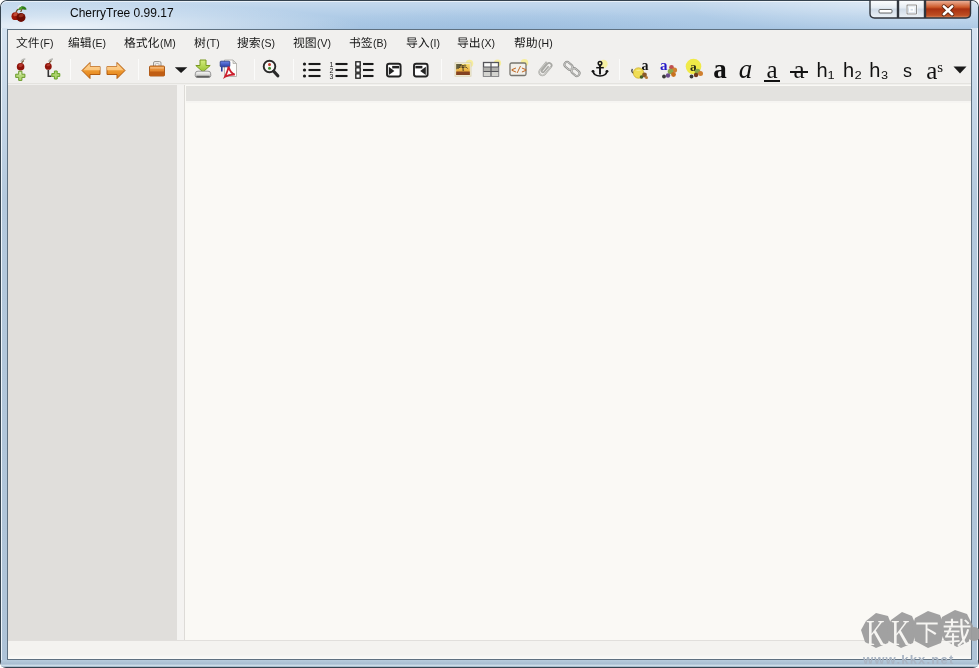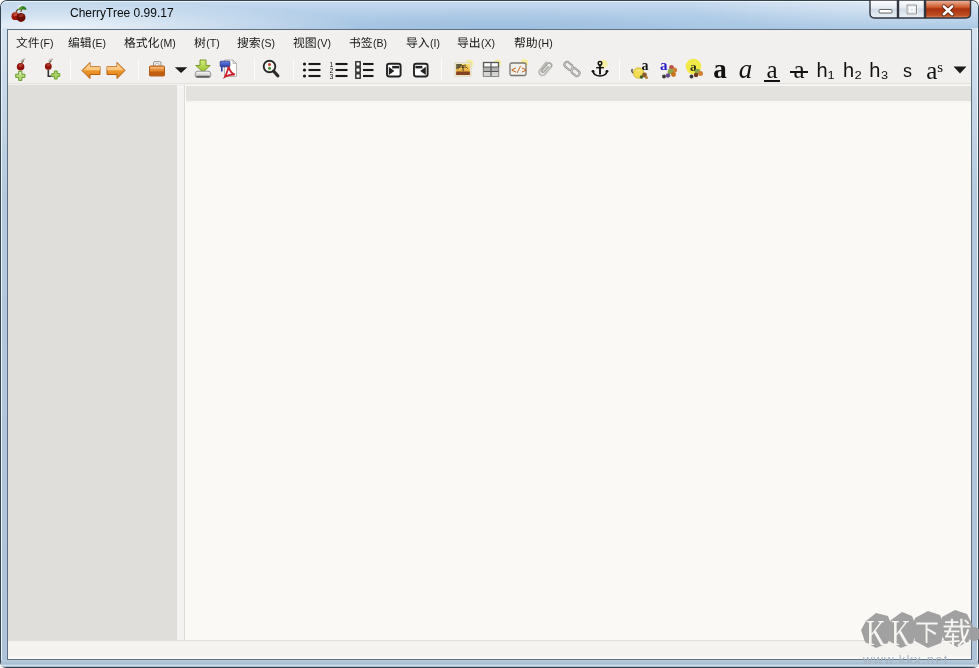--- a/index.html
+++ b/index.html
@@ -34,21 +34,21 @@
 .tbi { position:absolute; }
 .tbt { position:absolute; color:#111; }
 
 #tree { position:absolute; left:0; top:55px; width:169px; height:555px; background:#e0dedb; }
 #split { position:absolute; left:169px; top:55px; width:7px; height:555px; background:#f4f3f1; }
 #editor { position:absolute; left:176px; top:55px; width:787px; height:555px; background:#faf9f5; border-left:1px solid #dddbd7; }
 #nodehdr { position:absolute; left:1px; top:1px; width:785px; height:17px; background:#e3e2df; border-bottom:2px solid #f6f5f2; }
 #status { position:absolute; left:0; top:610px; width:963px; height:19px; background:linear-gradient(#f4f3f0 75%, #fbfbf9); border-top:1px solid #e1dfdc; }
 
 #wm { position:absolute; left:0; top:0; width:979px; height:668px; pointer-events:none; }
-#wmurl { position:absolute; left:863px; top:652px; width:100px; font-size:13px; font-weight:normal; color:#aab5c3; letter-spacing:1.2px; }
+#wmurl { position:absolute; left:863px; top:652px; width:100px; font-size:13px; font-weight:bold; color:#aab5c3; letter-spacing:1.2px; }
 </style></head><body>
 <div id="win">
   <div id="tbar"></div>
     <div id="frame-side-l"></div>
     <div id="frame-side-r"></div>
     <div id="frame-bot"></div>
   <svg id="cherry-logo" width="20" height="20" viewBox="0 0 20 20">
     <path d="M8 8.5 C8.8 5.5 11 4 14 3.6" stroke="#6e4f2e" stroke-width="1.3" fill="none"></path>
     <path d="M12.8 8 C13.1 6 13.9 4.8 15.2 3.8" stroke="#6e4f2e" stroke-width="1.3" fill="none"></path>
     <path d="M9.8 4.8 C10.6 2.4 12.4 1.1 13.9 1.2" stroke="#e4ebf0" stroke-width="1.5" fill="none"></path>

